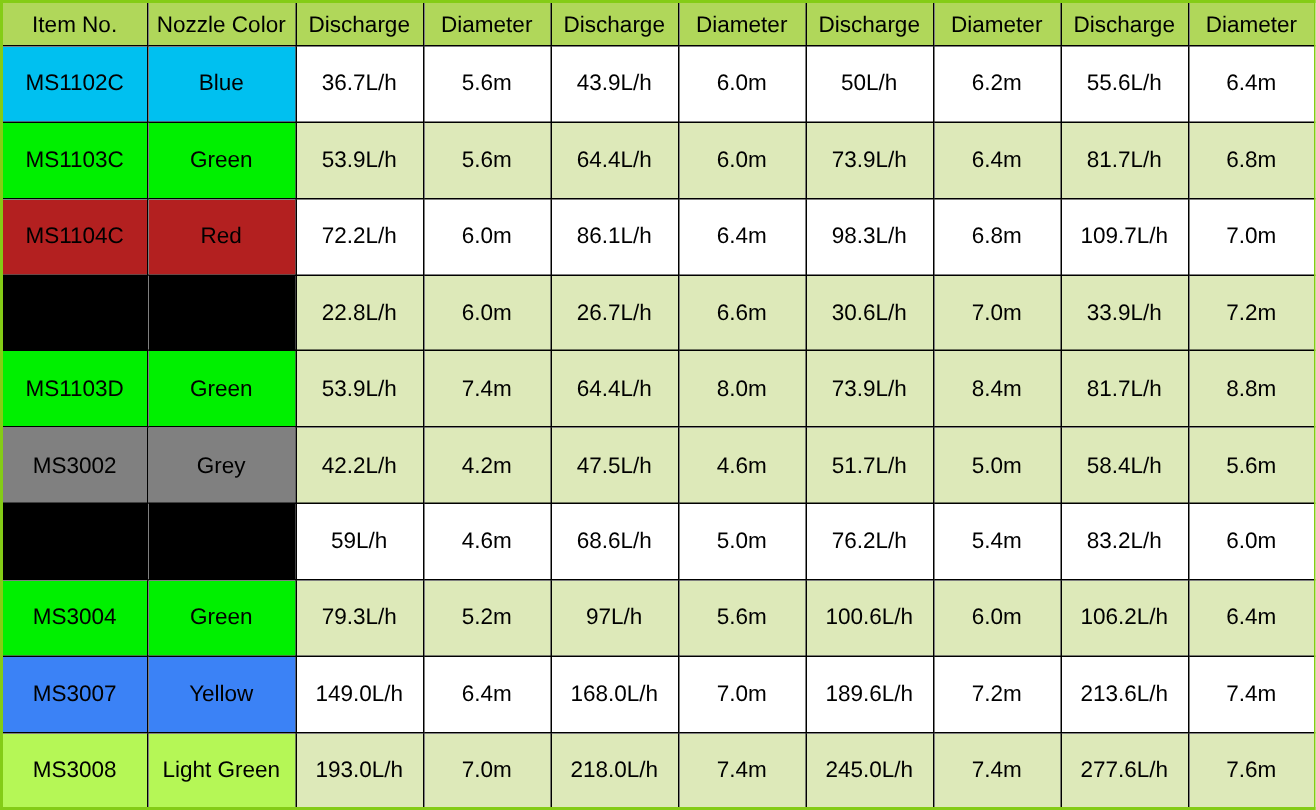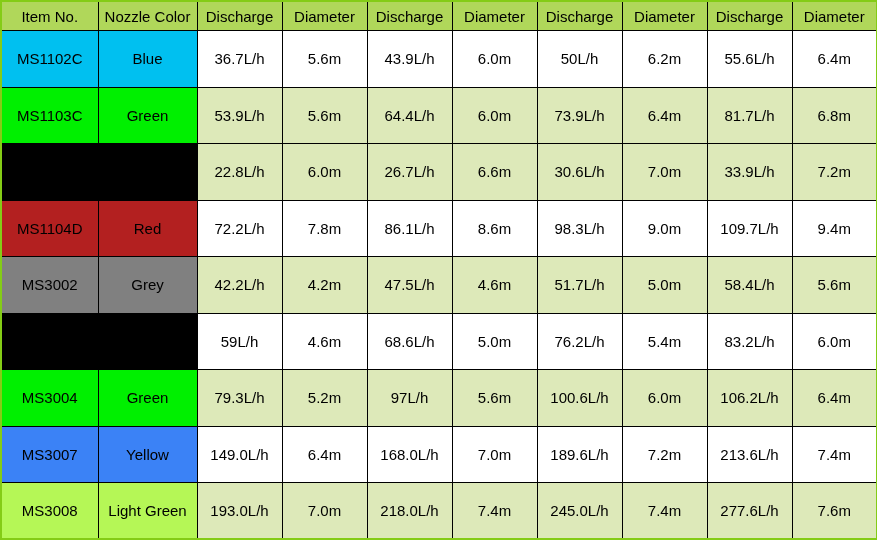--- a/index.html
+++ b/index.html
@@ -112,43 +112,55 @@
         <td class="ident c-green">Green</td>
         <td class="num">53.9L/h</td>
         <td class="num">5.6m</td>
         <td class="num">64.4L/h</td>
         <td class="num">6.0m</td>
         <td class="num">73.9L/h</td>
         <td class="num">6.4m</td>
         <td class="num">81.7L/h</td>
         <td class="num">6.8m</td>
       </tr>
+      <tr>
+        <td class="ident c-red">MS1104C</td>
+        <td class="ident c-red">Red</td>
+        <td class="num">72.2L/h</td>
+        <td class="num">6.0m</td>
+        <td class="num">86.1L/h</td>
+        <td class="num">6.4m</td>
+        <td class="num">98.3L/h</td>
+        <td class="num">6.8m</td>
+        <td class="num">109.7L/h</td>
+        <td class="num">7.0m</td>
+      </tr>
       <tr class="alt">
         <td class="ident c-black">MS1101D</td>
         <td class="ident c-black">Black</td>
         <td class="num">22.8L/h</td>
         <td class="num">6.0m</td>
         <td class="num">26.7L/h</td>
         <td class="num">6.6m</td>
         <td class="num">30.6L/h</td>
         <td class="num">7.0m</td>
         <td class="num">33.9L/h</td>
         <td class="num">7.2m</td>
       </tr>
-      <tr>
-        <td class="ident c-red">MS1104D</td>
-        <td class="ident c-red">Red</td>
-        <td class="num">72.2L/h</td>
-        <td class="num">7.8m</td>
-        <td class="num">86.1L/h</td>
-        <td class="num">8.6m</td>
-        <td class="num">98.3L/h</td>
-        <td class="num">9.0m</td>
-        <td class="num">109.7L/h</td>
-        <td class="num">9.4m</td>
+      <tr class="alt">
+        <td class="ident c-green">MS1103D</td>
+        <td class="ident c-green">Green</td>
+        <td class="num">53.9L/h</td>
+        <td class="num">7.4m</td>
+        <td class="num">64.4L/h</td>
+        <td class="num">8.0m</td>
+        <td class="num">73.9L/h</td>
+        <td class="num">8.4m</td>
+        <td class="num">81.7L/h</td>
+        <td class="num">8.8m</td>
       </tr>
       <tr class="alt">
         <td class="ident c-grey">MS3002</td>
         <td class="ident c-grey">Grey</td>
         <td class="num">42.2L/h</td>
         <td class="num">4.2m</td>
         <td class="num">47.5L/h</td>
         <td class="num">4.6m</td>
         <td class="num">51.7L/h</td>
         <td class="num">5.0m</td>

